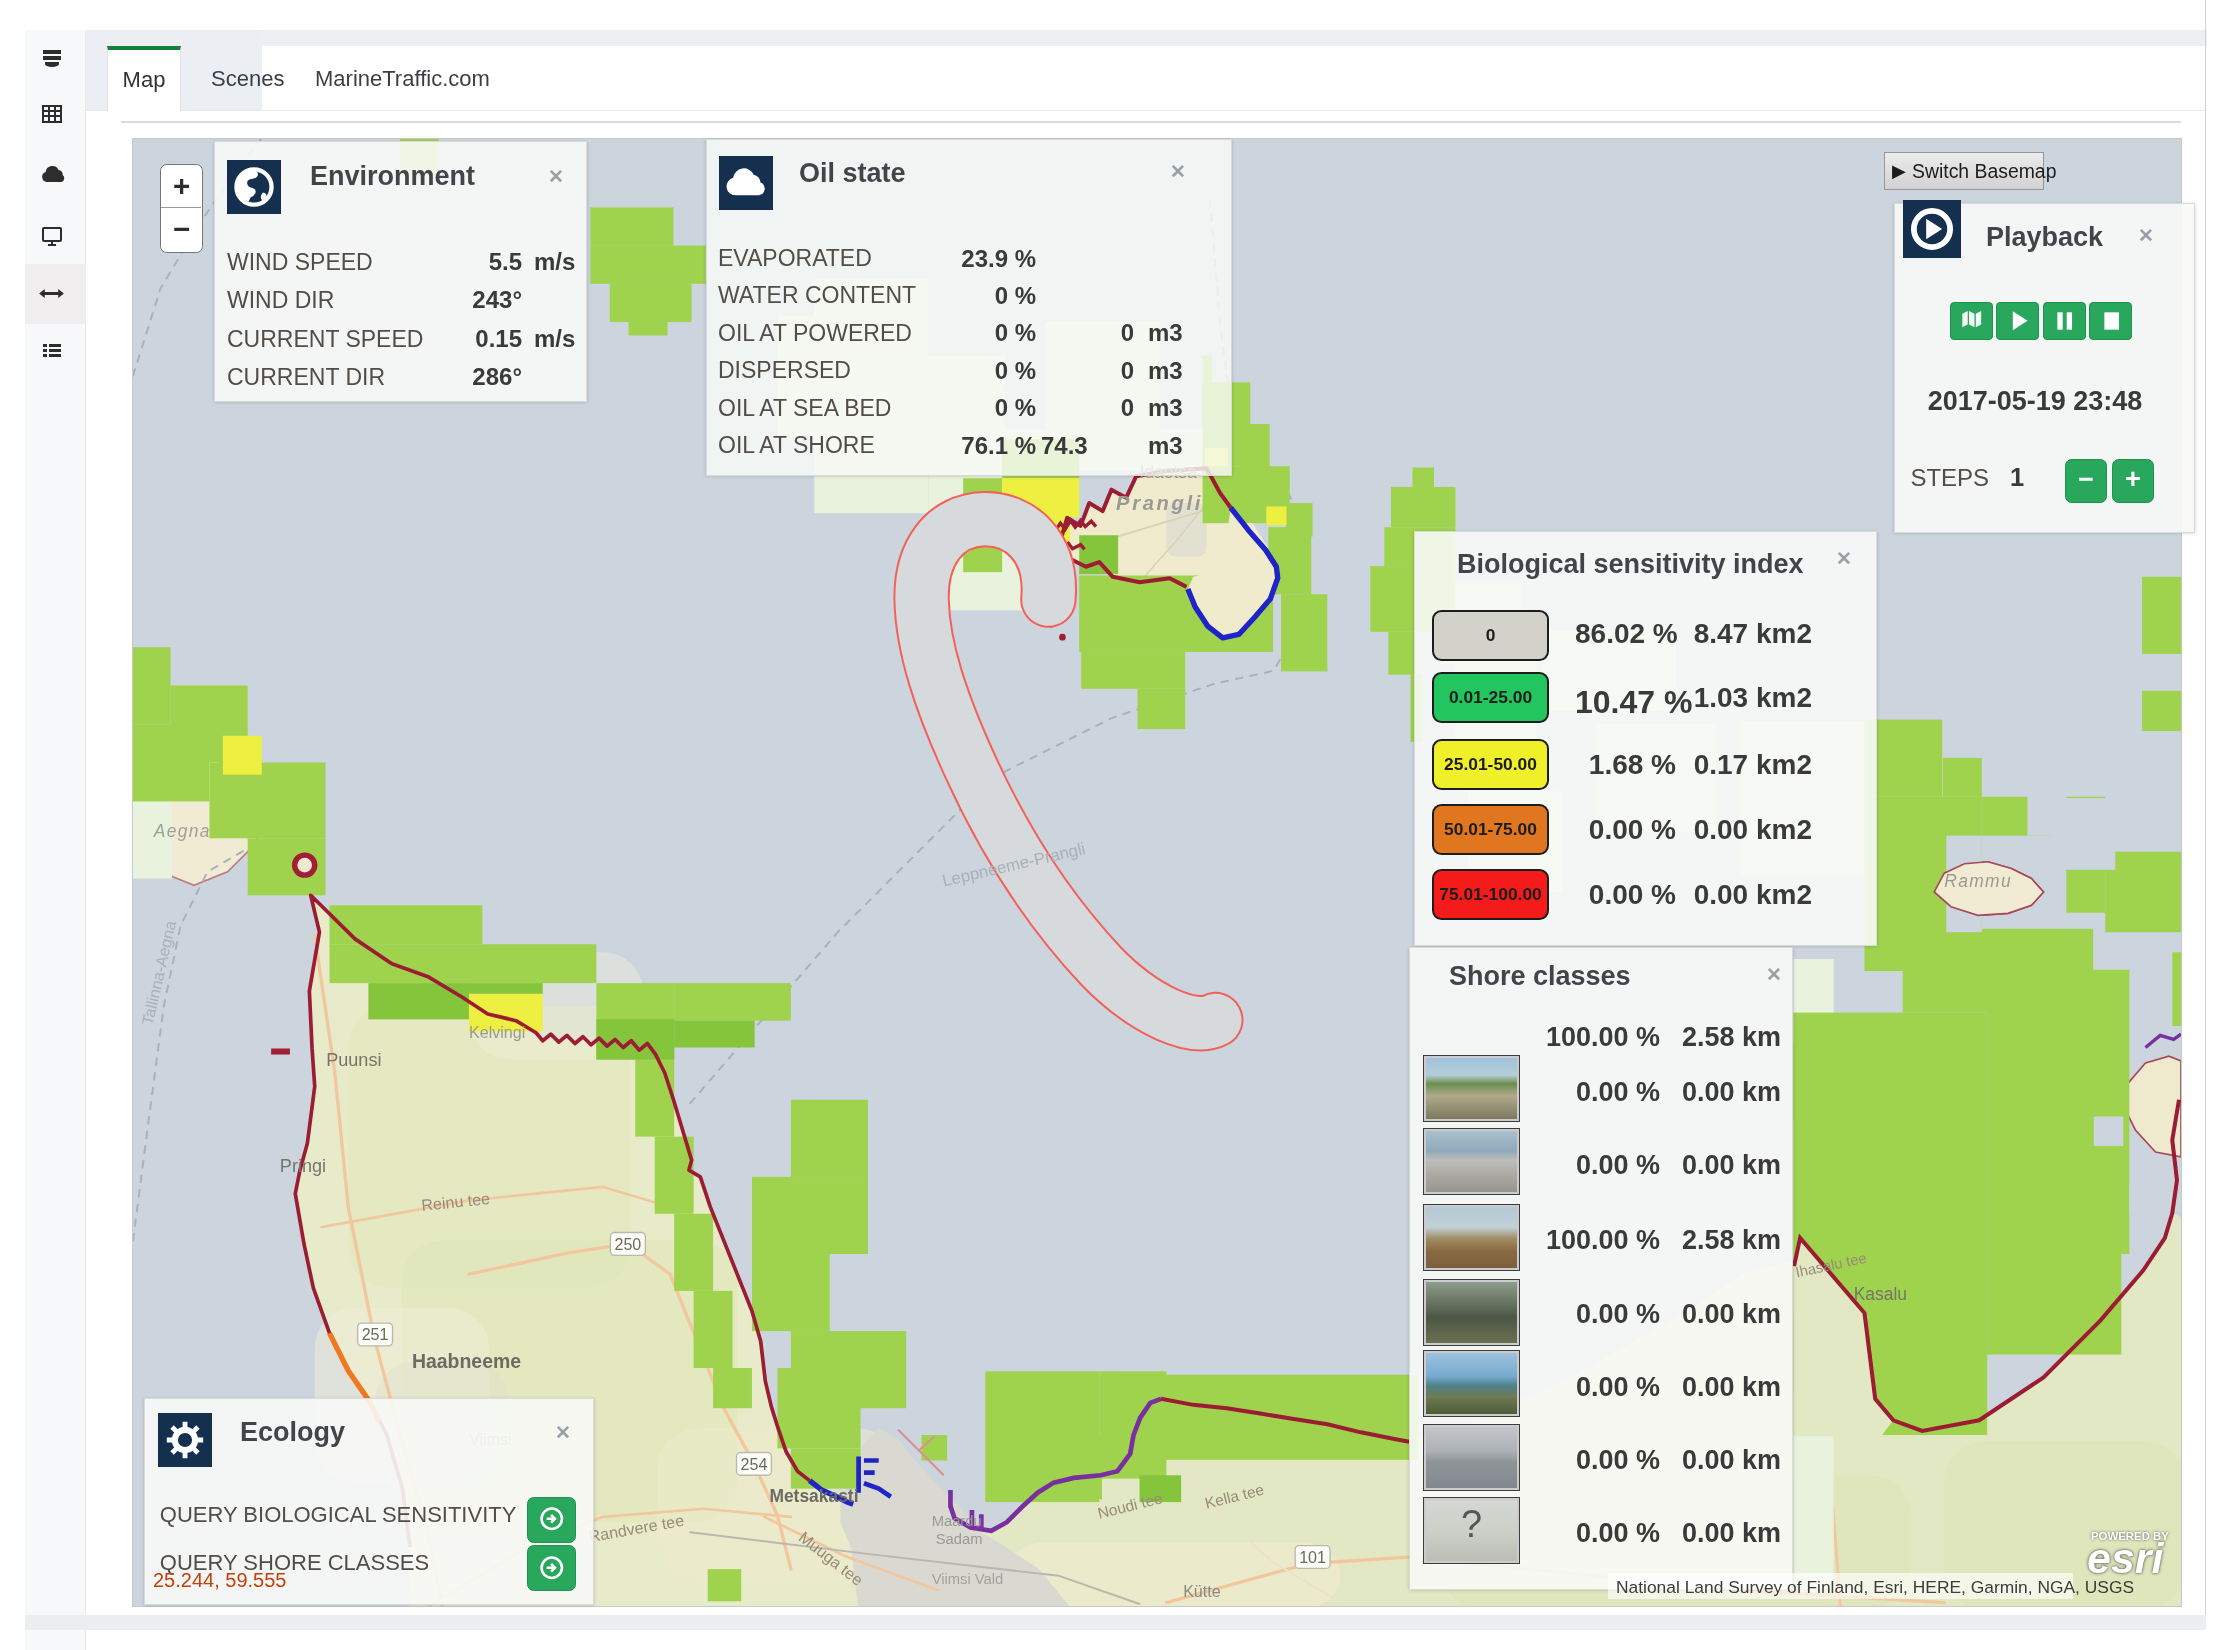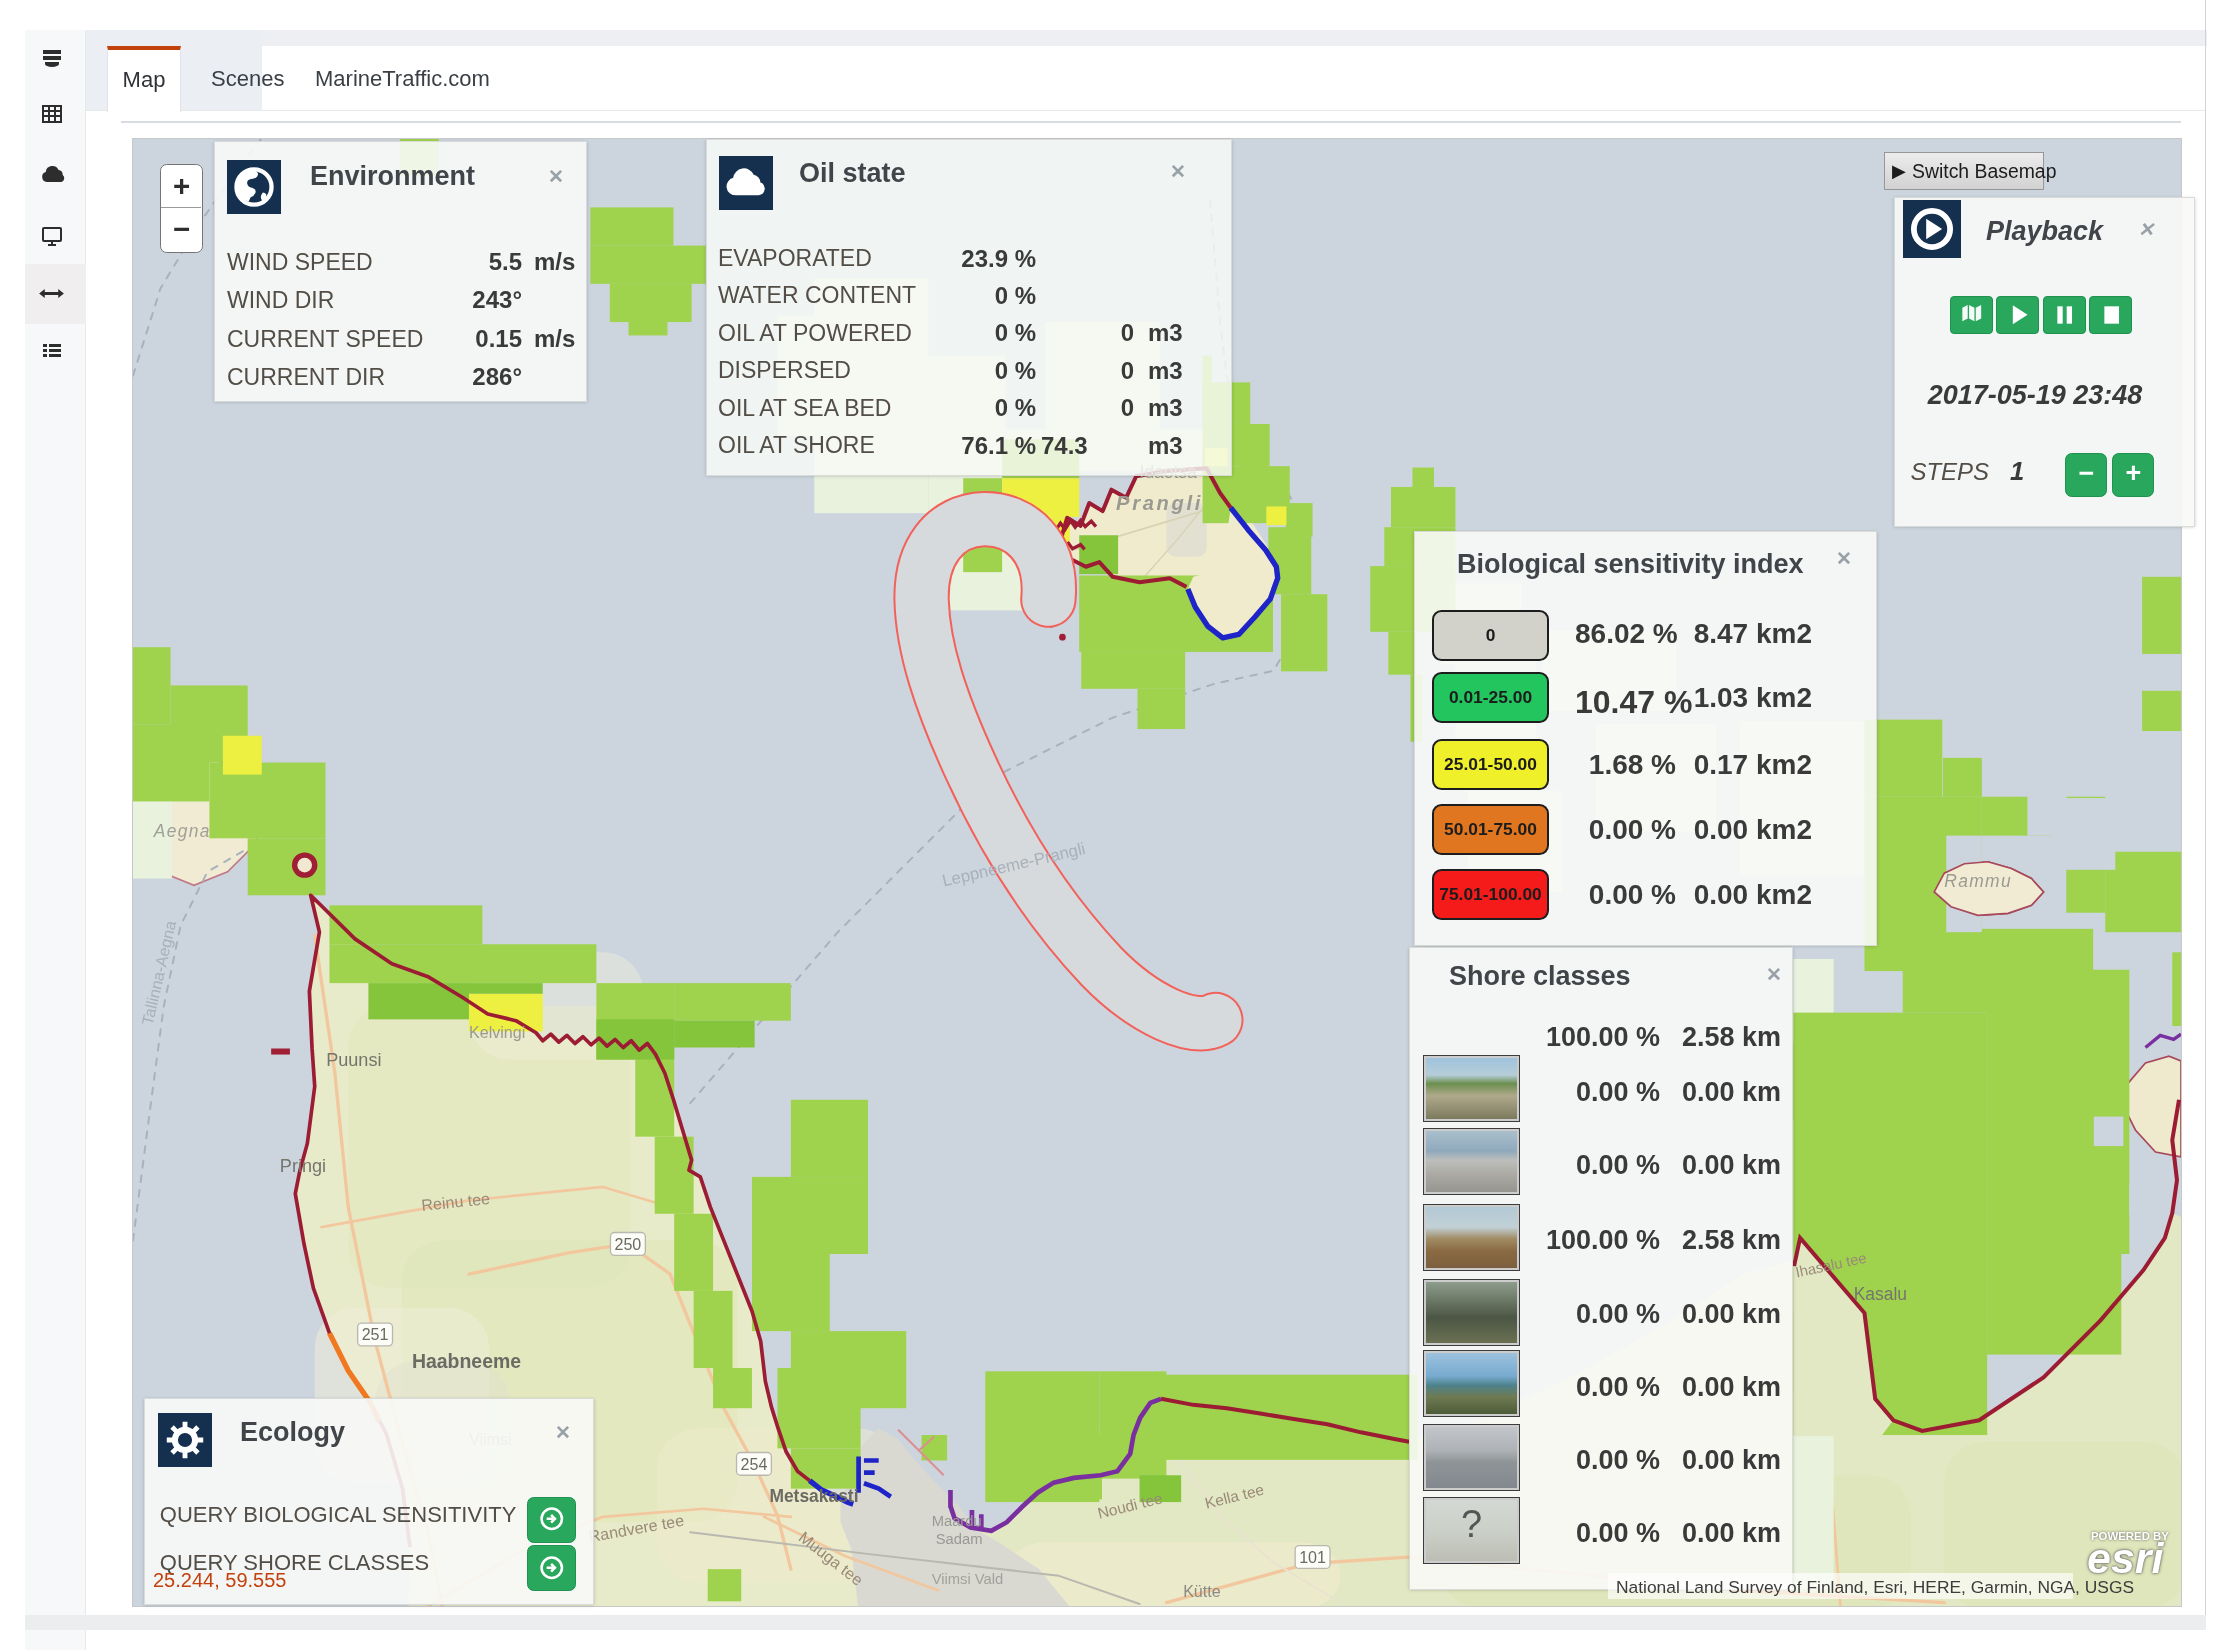--- a/index.html
+++ b/index.html
@@ -2,21 +2,21 @@
 <html style="font-size:10.7px"><head>
 <meta charset="utf-8">
 <style>
   html,body{margin:0;padding:0;background:#ffffff;width:2227px;height:1650px;overflow:hidden;
     font-family:"Liberation Sans",sans-serif;}
   #app{position:absolute;left:0;top:0;width:2227px;height:1650px;background:#ffffff;}
   .abs{position:absolute;}
   #topstrip{left:262px;top:30px;width:1945px;height:16px;background:#edeff3;}
   #topstrip2{left:86px;top:30px;width:176px;height:80px;background:#ebeef3;}
   #tab-map{left:107px;top:46px;width:74px;height:66px;background:#ffffff;
-    border-left:0.7px solid #e0e3e7;border-right:0.7px solid #e0e3e7;border-top:4px solid #c2410c;
+    border-left:0.7px solid #e0e3e7;border-right:0.7px solid #e0e3e7;border-top:4px solid #15803d;
     box-sizing:border-box;}
   #tab-map span{position:absolute;left:0;right:0;top:17.4px;text-align:center;font-size:22px;color:#2f3237;}
   .tablabel{font-size:22px;color:#3a3f46;}
   #line1{left:86px;top:110px;width:2120px;height:1.3px;background:#e6e8ea;}
   #line2{left:121px;top:121px;width:2060px;height:2px;background:#d8dce2;}
   #sidebar{left:25px;top:30px;width:61px;height:1620px;background:#f7f8f9;border-right:0.7px solid #e8e9ea;box-sizing:border-box;}
   #sbhl{left:25px;top:264px;width:61px;height:60px;background:#f0eeee;}
   #map{left:133px;top:139px;width:2048px;height:1467px;background:#ccd5de;outline:0.7px solid #c6c8ca;}
   .panel{background:rgba(248,250,247,0.90);border:0.7px solid #d9dbd8;box-sizing:border-box;
     box-shadow:0 0.7px 3.4px rgba(0,0,0,0.20);}
@@ -314,21 +314,21 @@
   <div class="abs pval" style="left:1041px;top:432px;width:94px;text-align:left;">74.3</div>
   <div class="abs pval" style="left:1148px;top:319px;">m3</div>
   <div class="abs pval" style="left:1148px;top:357px;">m3</div>
   <div class="abs pval" style="left:1148px;top:394px;">m3</div>
   <div class="abs pval" style="left:1148px;top:432px;">m3</div>
 
   <div class="abs" style="left:1884px;top:152px;width:160px;height:38px;background:linear-gradient(#ececec,#d2d2d2);border:0.7px solid #979797;box-sizing:border-box;"></div>
   <div class="abs" style="left:1892px;top:160px;font-size:18px;color:#1c1c1c;">▶</div>
   <div class="abs" style="left:1912px;top:160px;font-size:19.4px;color:#1c1c1c;">Switch Basemap</div>
 
-  <div class="abs panel" style="left:1894px;top:197px;width:301px;height:330px;font-style:italic;">
+  <div class="abs panel" style="left:1894px;top:203px;width:301px;height:330px;">
     <div class="ptitle" style="position:absolute;left:91px;top:18px;">Playback</div>
     <div class="pclose" style="position:absolute;left:243px;top:20px;">✕</div>
     <div class="gbtn" style="left:55px;top:98px;width:43px;height:38px;"></div>
     <div class="gbtn" style="left:101px;top:98px;width:43px;height:38px;"></div>
     <div class="gbtn" style="left:148px;top:98px;width:43px;height:38px;"></div>
     <div class="gbtn" style="left:194px;top:98px;width:43px;height:38px;"></div>
     <svg style="position:absolute;left:66px;top:107px;" width="21.5" height="19" viewBox="0 0 16 14" fill="#fff">
       <path d="M1 2 l4 -2 v10 l-4 2 z M6 0 l4 2 v10 l-4 -2 z M11 2 l4 -2 v10 l-4 2 z" opacity="0.95"></path>
     </svg>
     <svg style="position:absolute;left:115px;top:106px;" width="19" height="21.5" viewBox="0 0 14 16" fill="#fff">

